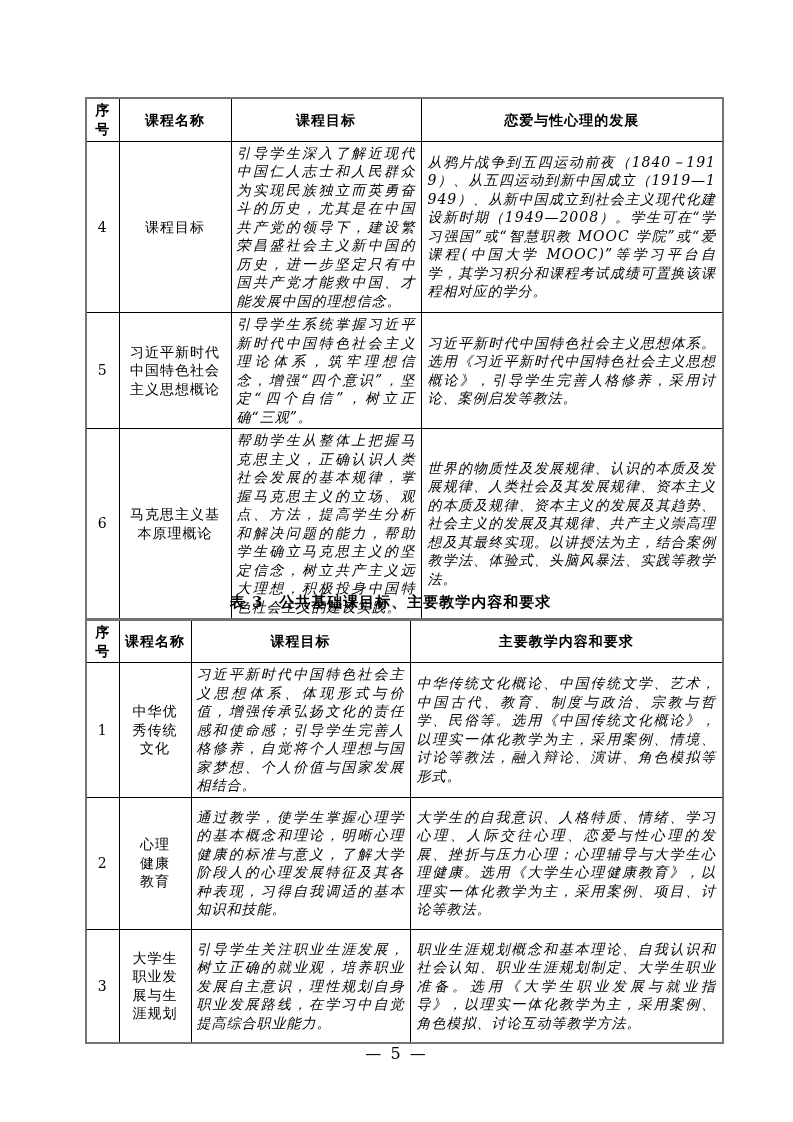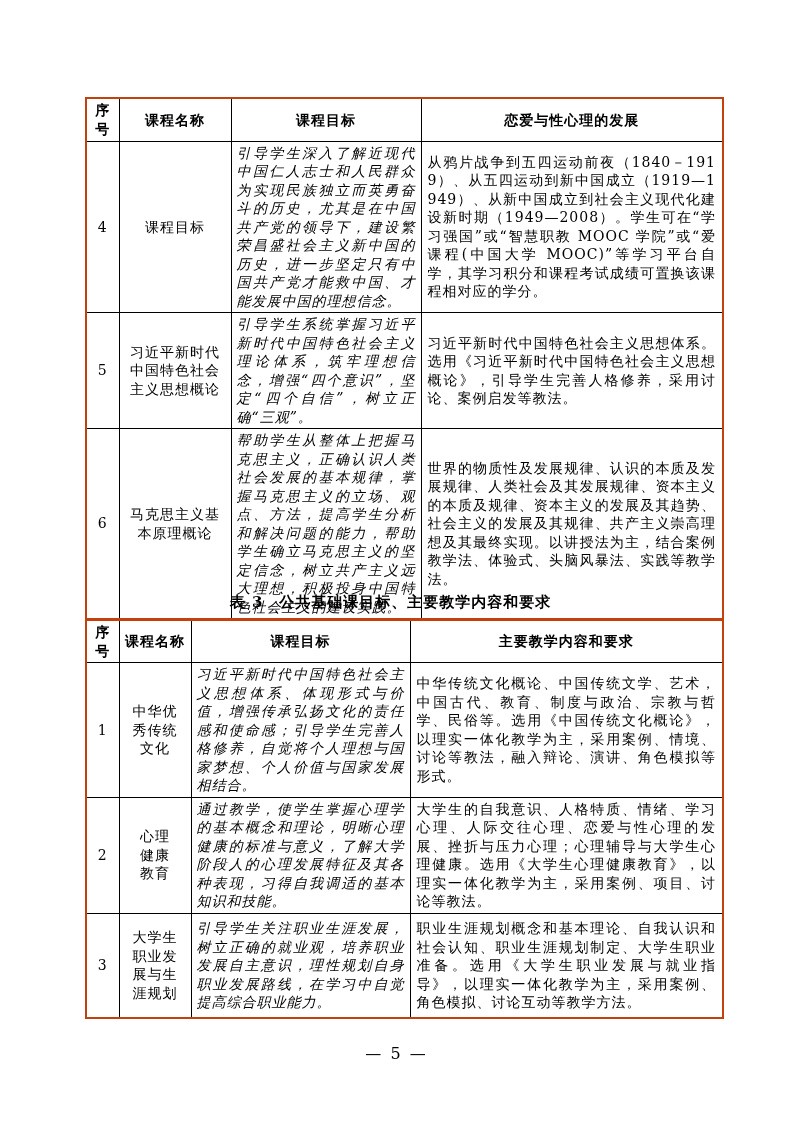--- a/index.html
+++ b/index.html
@@ -8,41 +8,41 @@
     width:793px;height:1122px;
     background:#ffffff;
     color:#000;
     font-family:"DejaVu Serif","Liberation Serif",serif;
     overflow:hidden;
   }
   table.doc-table{
     position:absolute;
     border-collapse:collapse;
     table-layout:fixed;
-    border:2px solid #c2410c;
+    border:2px solid #737373;
   }
   .doc-table td,.doc-table th{
     border:1px solid #000;
     font-size:14px;
     line-height:18.5px;
     letter-spacing:1px;
     vertical-align:middle;
     padding:2px 4px;
     font-weight:normal;
     word-break:break-all;
   }
   .doc-table th{
     font-weight:bold;
     text-align:center;
     padding:2px 2px;
   }
   td.col-no{text-align:center;}
   td.col-name{text-align:center;white-space:pre-line;padding:2px 6px;}
   td.col-goal{text-align:justify;padding:2px 5px;font-style:italic;}
-  td.col-content{text-align:justify;padding:2px 6px;}
+  td.col-content{text-align:justify;padding:10px 6px;font-style:italic;}
 
   #table1{left:85px;top:97px;width:637px;}
   #table2{left:85px;top:619px;width:637px;}
 
   .table-caption{
     position:absolute;
     left:85px;top:593px;width:611px;
     text-align:center;
     font-size:15px;
     font-weight:bold;

